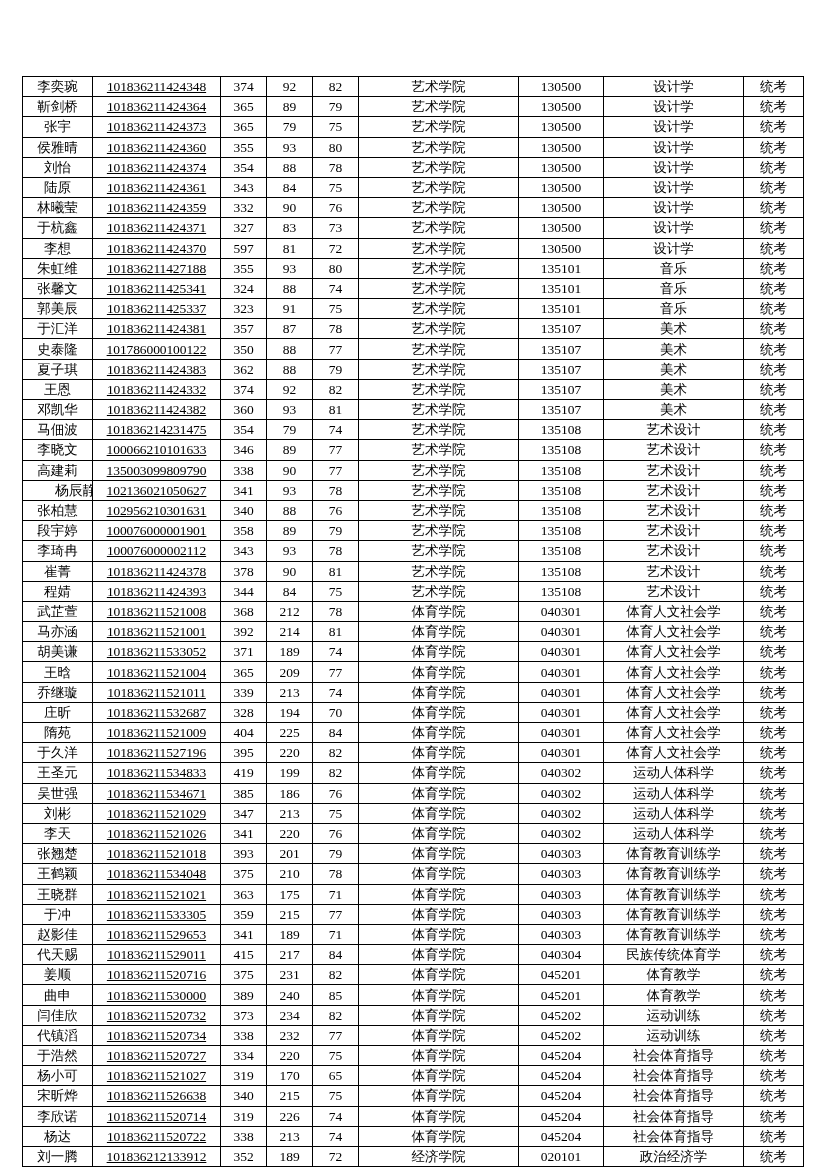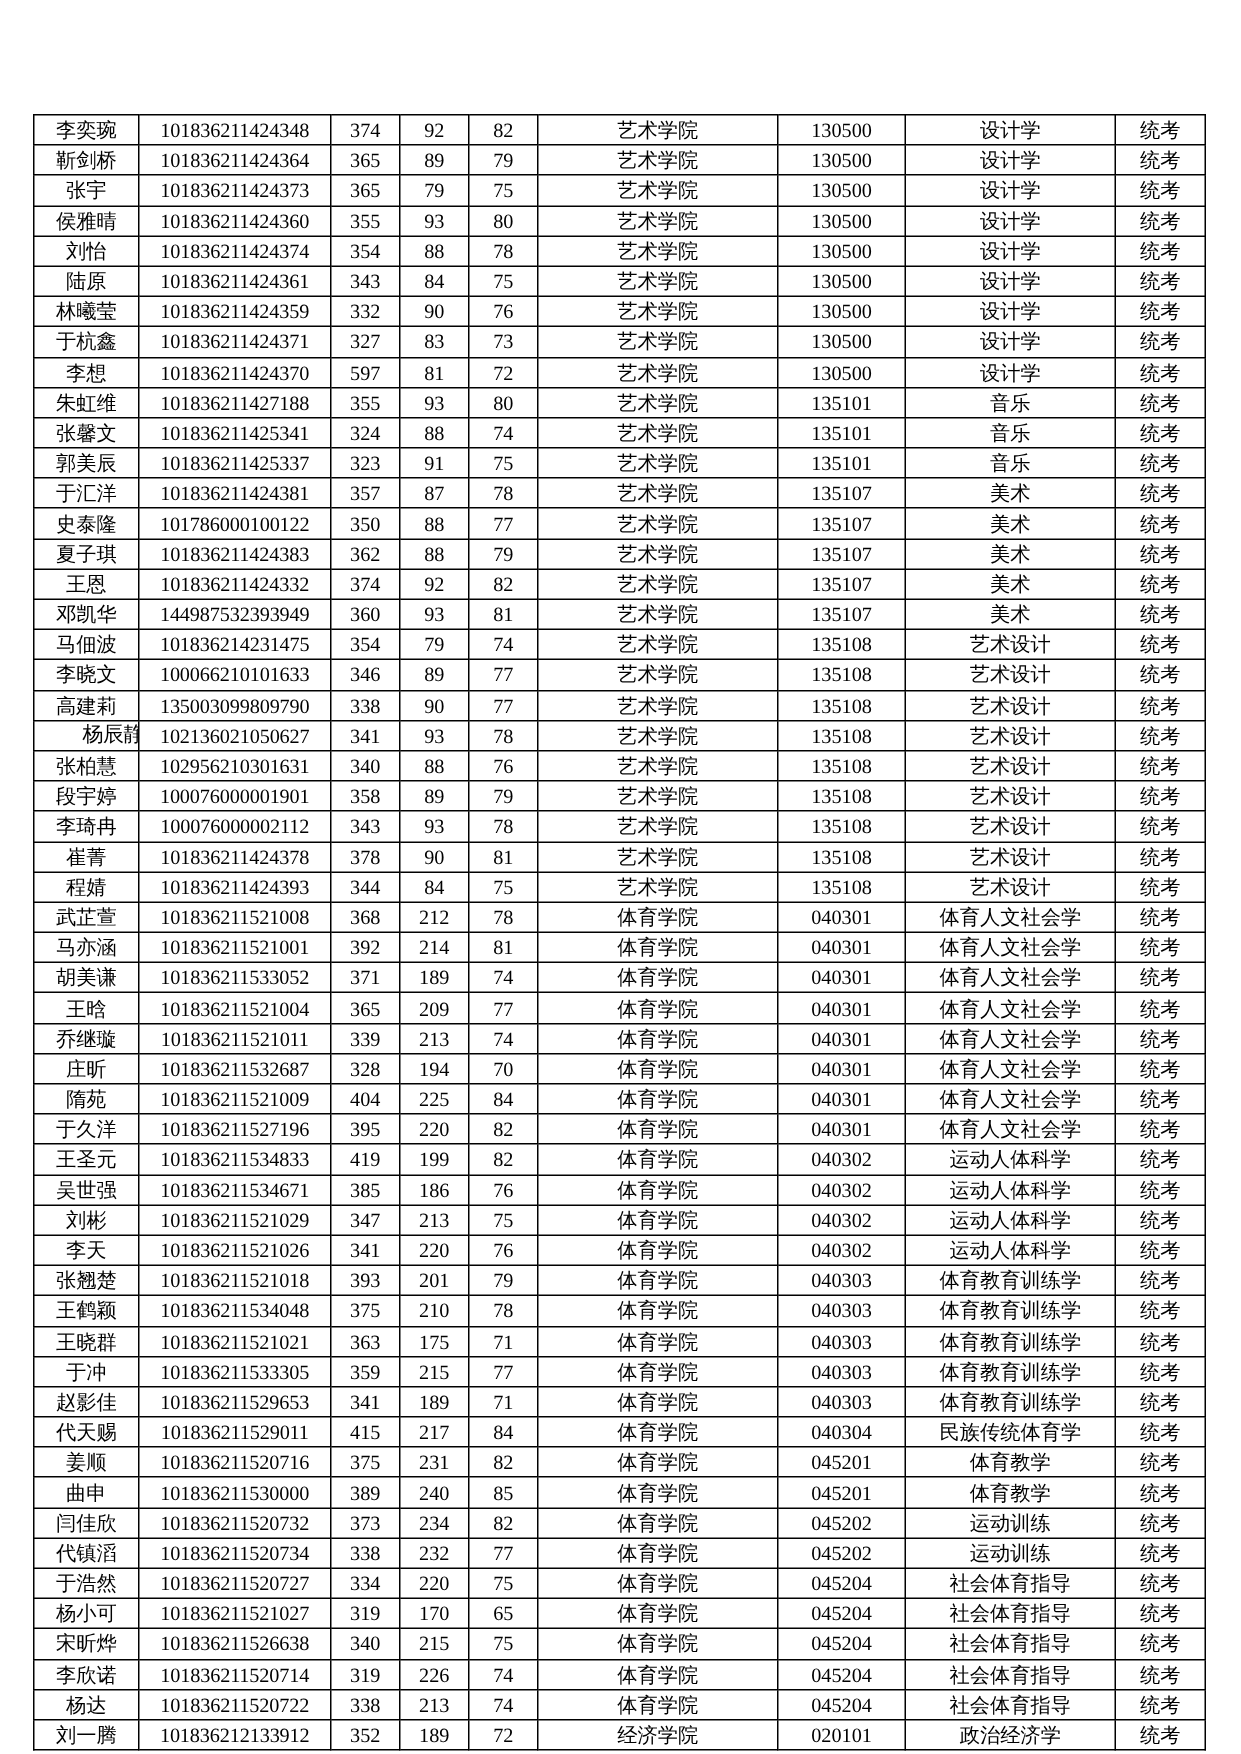--- a/index.html
+++ b/index.html
@@ -62,20 +62,21 @@
     padding-left: 32px;
   }
   td.num {
     font-family: "Liberation Sans", "DejaVu Sans", sans-serif;
     font-size: 13.5px;
   }
   td.id {
     font-family: "Liberation Sans", "DejaVu Sans", sans-serif;
     font-size: 14px;
     letter-spacing: -0.1px;
+    text-decoration: underline;
   }
   td.code {
     font-family: "Liberation Sans", "DejaVu Sans", sans-serif;
     font-size: 13.5px;
   }
   .footer {
     position: absolute;
     left: 0;
     right: 0;
     bottom: 18px;
@@ -277,21 +278,21 @@
           <td class="num">374</td>
           <td class="num">92</td>
           <td class="num">82</td>
           <td class="cn">艺术学院</td>
           <td class="code">135107</td>
           <td class="cn">美术</td>
           <td class="cn">统考</td>
         </tr>
         <tr>
           <td class="name">邓凯华</td>
-          <td class="id">144987532393949</td>
+          <td class="id">101836211424382</td>
           <td class="num">360</td>
           <td class="num">93</td>
           <td class="num">81</td>
           <td class="cn">艺术学院</td>
           <td class="code">135107</td>
           <td class="cn">美术</td>
           <td class="cn">统考</td>
         </tr>
         <tr>
           <td class="name">马佃波</td>

